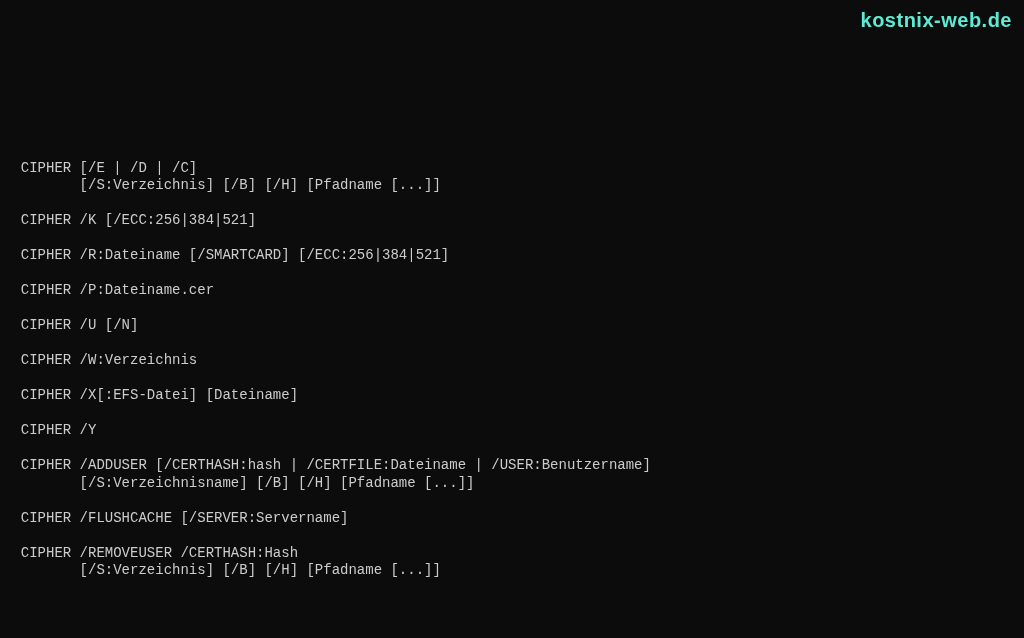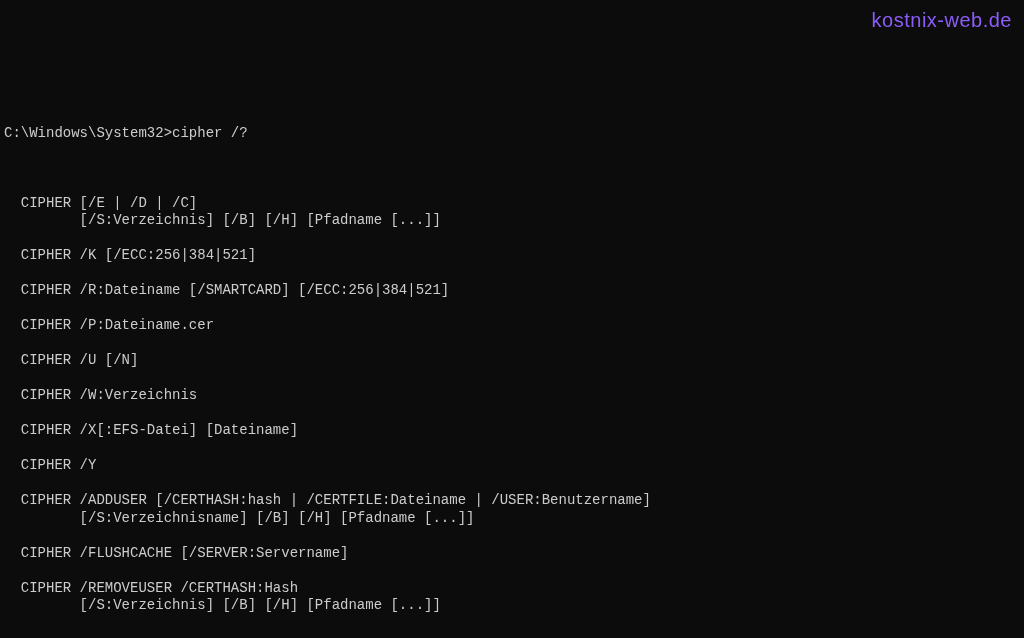--- a/index.html
+++ b/index.html
@@ -17,40 +17,39 @@
       height: 638px;
       overflow: hidden;
       position: relative;
       padding: 2px 4px;
       white-space: pre;
     }
     .watermark {
       position: absolute;
       top: 8px;
       right: 12px;
-      color: #8b5cf6;
+      color: #5eead4;
       font-family: Arial, sans-serif;
       font-size: 20px;
-      font-weight: normal;
+      font-weight: bold;
       letter-spacing: 0.5px;
       pointer-events: none;
     }
     .line {
       display: block;
       min-height: 1.25em;
     }
   </style>
 </head>
 <body>
 
 
 
 <div class="watermark">kostnix-web.de</div>
 
 <div>
-<span class="line"><span>C:\Windows\System32&gt;</span><span>cipher /?</span></span>
 <span class="line"> </span>
 <div id="usage-block"><span class="line">  CIPHER [/E | /D | /C]</span><span class="line">         [/S:Verzeichnis] [/B] [/H] [Pfadname [...]]</span><span class="line"> </span><span class="line">  CIPHER /K [/ECC:256|384|521]</span><span class="line"> </span><span class="line">  CIPHER /R:Dateiname [/SMARTCARD] [/ECC:256|384|521]</span><span class="line"> </span><span class="line">  CIPHER /P:Dateiname.cer</span><span class="line"> </span><span class="line">  CIPHER /U [/N]</span><span class="line"> </span><span class="line">  CIPHER /W:Verzeichnis</span><span class="line"> </span><span class="line">  CIPHER /X[:EFS-Datei] [Dateiname]</span><span class="line"> </span><span class="line">  CIPHER /Y</span><span class="line"> </span><span class="line">  CIPHER /ADDUSER [/CERTHASH:hash | /CERTFILE:Dateiname | /USER:Benutzername]</span><span class="line">         [/S:Verzeichnisname] [/B] [/H] [Pfadname [...]]</span><span class="line"> </span><span class="line">  CIPHER /FLUSHCACHE [/SERVER:Servername]</span><span class="line"> </span><span class="line">  CIPHER /REMOVEUSER /CERTHASH:Hash</span><span class="line">         [/S:Verzeichnis] [/B] [/H] [Pfadname [...]]</span></div>
 
 </div>
 
 
 
 
 </body></html>

